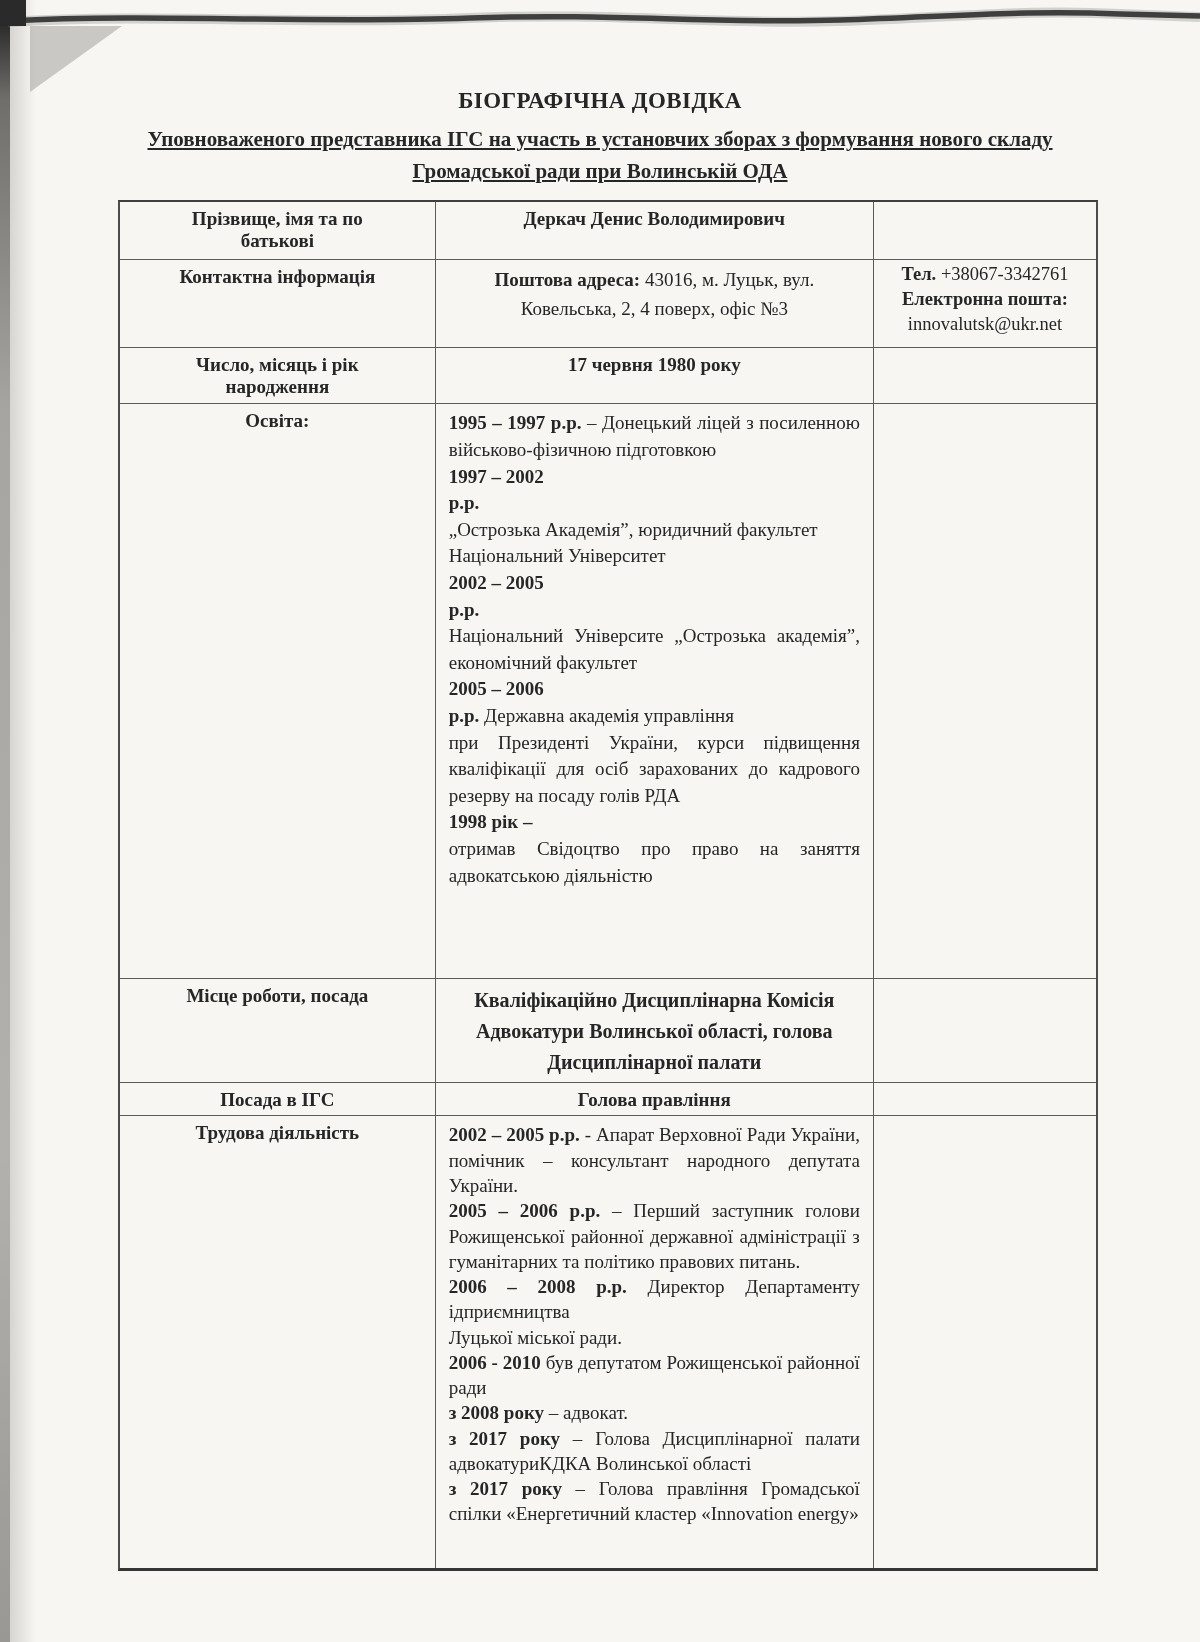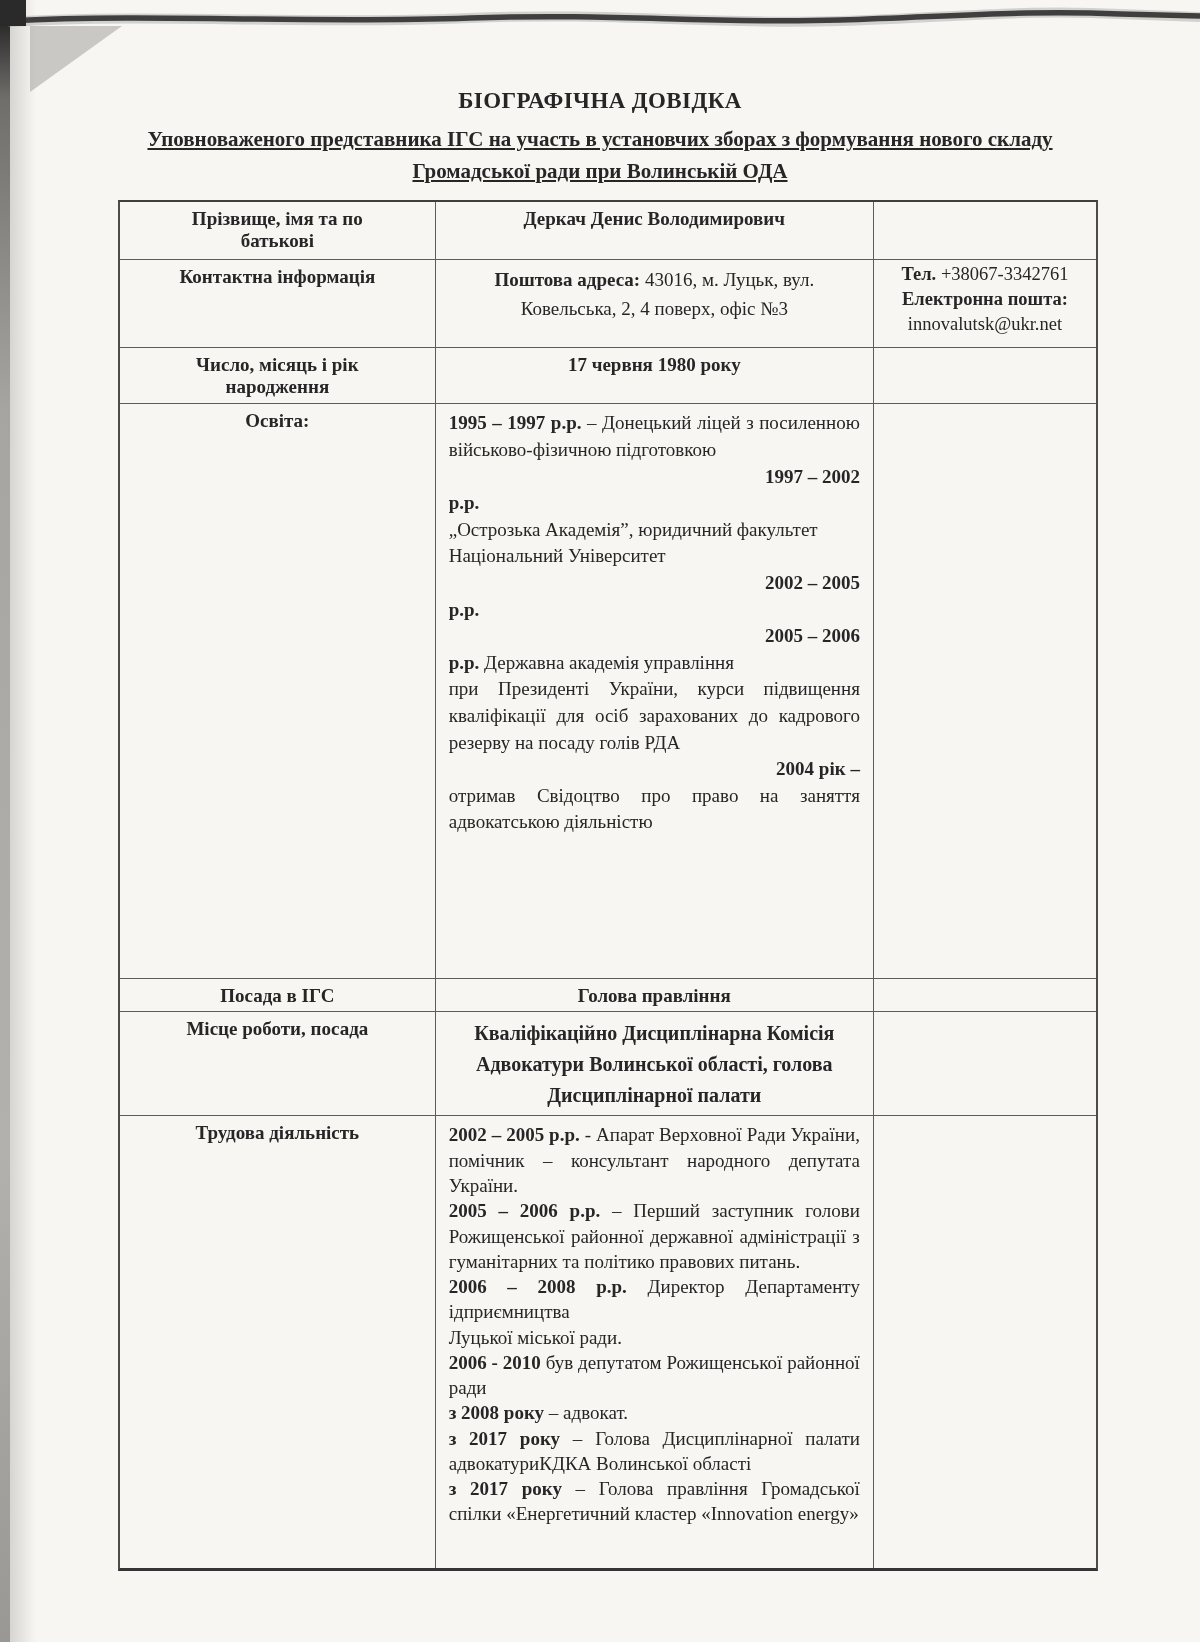--- a/index.html
+++ b/index.html
@@ -34,21 +34,21 @@
   .r4{min-height:574px;} .r5{min-height:83px;} .r6{min-height:32px;} .r7{min-height:452px;}
   .center{text-align:center;}
   .bold{font-weight:bold;}
   .maxw230{max-width:230px;margin:0 auto;}
   .maxw210{max-width:215px;margin:0 auto;}
   .maxw370{max-width:372px;margin:0 auto;line-height:1.55;font-size:20px;}
   .b{font-weight:bold;}
   .ln{line-height:1.40;}
   .work .ln{line-height:1.33;}
   .ln.j{text-align:justify;}
-  .ln.r{text-align:right;}
+  .ln.r{}
   .contact-right{font-size:18.5px;line-height:1.36;text-align:center;padding-top:2px;}
   .contact-mid{line-height:1.5;}
 </style>
 </head>
 <body>
 
 <div class="page"></div>
 <div class="left-edge"></div>
 <div class="left-shade"></div>
 <svg class="top-wave" viewBox="0 0 1200 40" xmlns="http://www.w3.org/2000/svg">
@@ -104,45 +104,46 @@
       <span>Освіта:</span>
     </div>
     <div class="cell c2">
       <div class="ln j"><span class="b">1995 – 1997 р.р.</span><span> – Донецький ліцей з посиленною військово-фізичною підготовкою</span></div>
       <div class="ln r"><span class="b">1997 – 2002</span><span></span></div>
       <div class="ln"><span class="b">р.р.</span><span></span></div>
       <div class="ln j"><span class="b"></span><span>„Острозька Академія”, юридичний факультет</span></div>
       <div class="ln"><span class="b"></span><span>Національний Університет</span></div>
       <div class="ln r"><span class="b">2002 – 2005</span><span></span></div>
       <div class="ln"><span class="b">р.р.</span><span></span></div>
+      <div class="ln j"><span class="b"></span><span>Національний Університе „Острозька академія”, економічний факультет</span></div>
       <div class="ln r"><span class="b">2005 – 2006</span><span></span></div>
       <div class="ln"><span class="b">р.р.</span><span> Державна академія управління</span></div>
       <div class="ln j"><span class="b"></span><span>при Президенті України, курси підвищення кваліфікації для осіб зарахованих до кадрового резерву на посаду голів РДА</span></div>
-      <div class="ln r"><span class="b">2004 рік –</span><span></span></div>
+      <div class="ln r"><span class="b">1998 рік –</span><span></span></div>
       <div class="ln j"><span class="b"></span><span>отримав Свідоцтво про право на заняття адвокатською діяльністю</span></div>
+    </div>
+    <div class="cell c3"></div>
+  </div>
+
+  <div class="t-row r5">
+    <div class="cell c1">
+      <span>Місце роботи, посада</span>
+    </div>
+    <div class="cell c2 center bold">
+      <div class="maxw370">Кваліфікаційно Дисциплінарна Комісія Адвокатури Волинської області, голова Дисциплінарної палати</div>
     </div>
     <div class="cell c3"></div>
   </div>
 
   <div class="t-row r6">
     <div class="cell c1">
       <span>Посада в ІГС</span>
     </div>
     <div class="cell c2 center bold">
       <span>Голова правління</span>
-    </div>
-    <div class="cell c3"></div>
-  </div>
-
-  <div class="t-row r5">
-    <div class="cell c1">
-      <span>Місце роботи, посада</span>
-    </div>
-    <div class="cell c2 center bold">
-      <div class="maxw370">Кваліфікаційно Дисциплінарна Комісія Адвокатури Волинської області, голова Дисциплінарної палати</div>
     </div>
     <div class="cell c3"></div>
   </div>
 
   <div class="t-row r7">
     <div class="cell c1">
       <span>Трудова діяльність</span>
     </div>
     <div class="cell c2 work">
       <div class="ln j"><span class="b">2002 – 2005 р.р.</span><span> - Апарат Верховної Ради України, помічник – консультант народного депутата України.</span></div>

